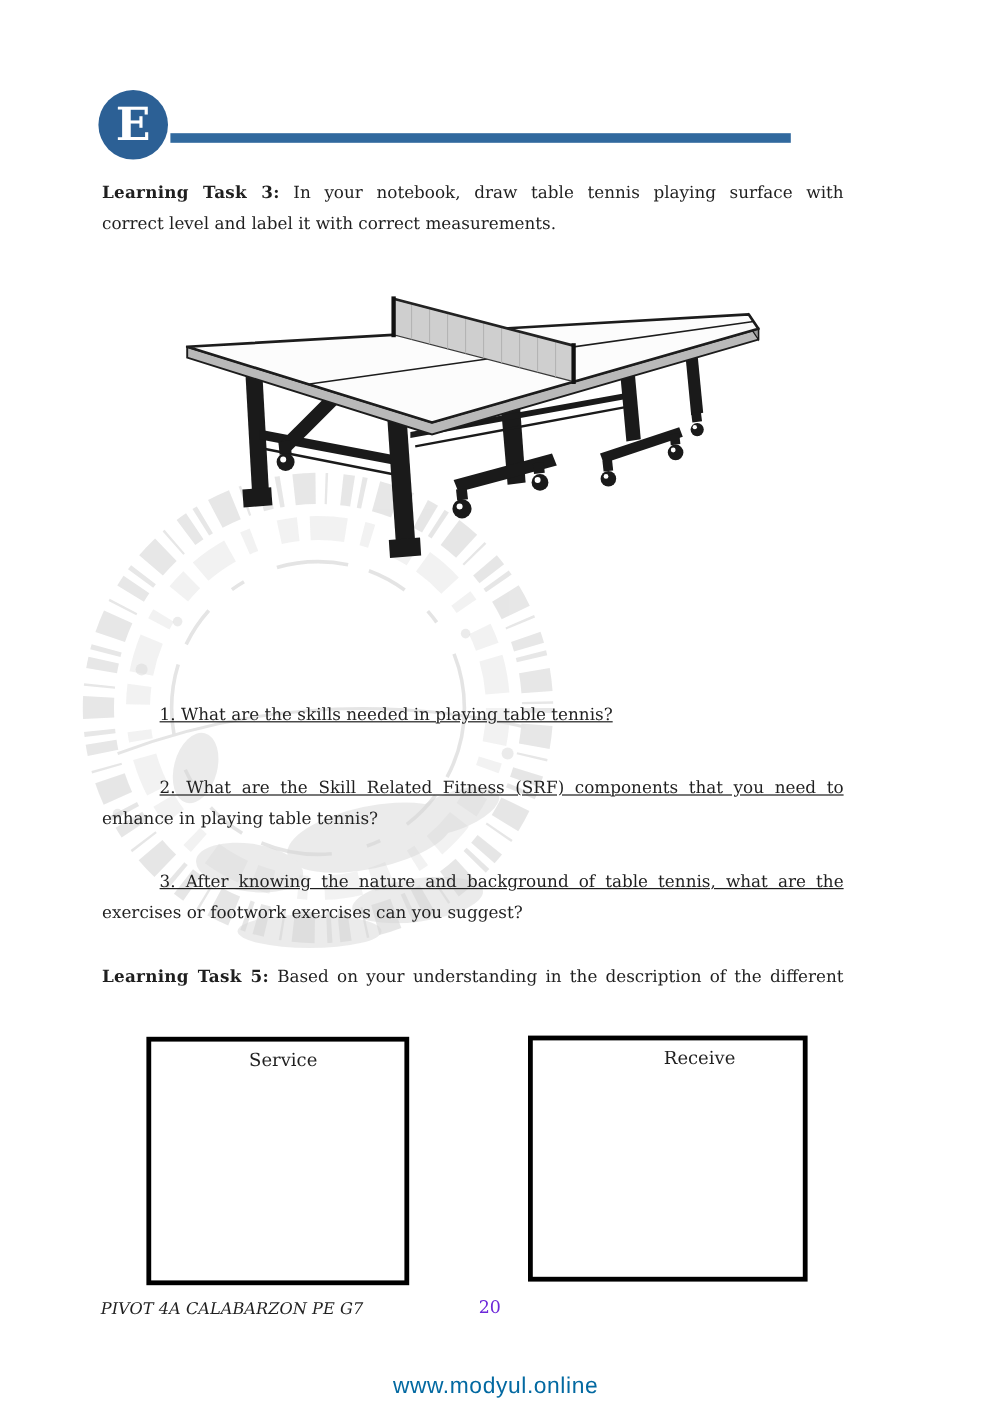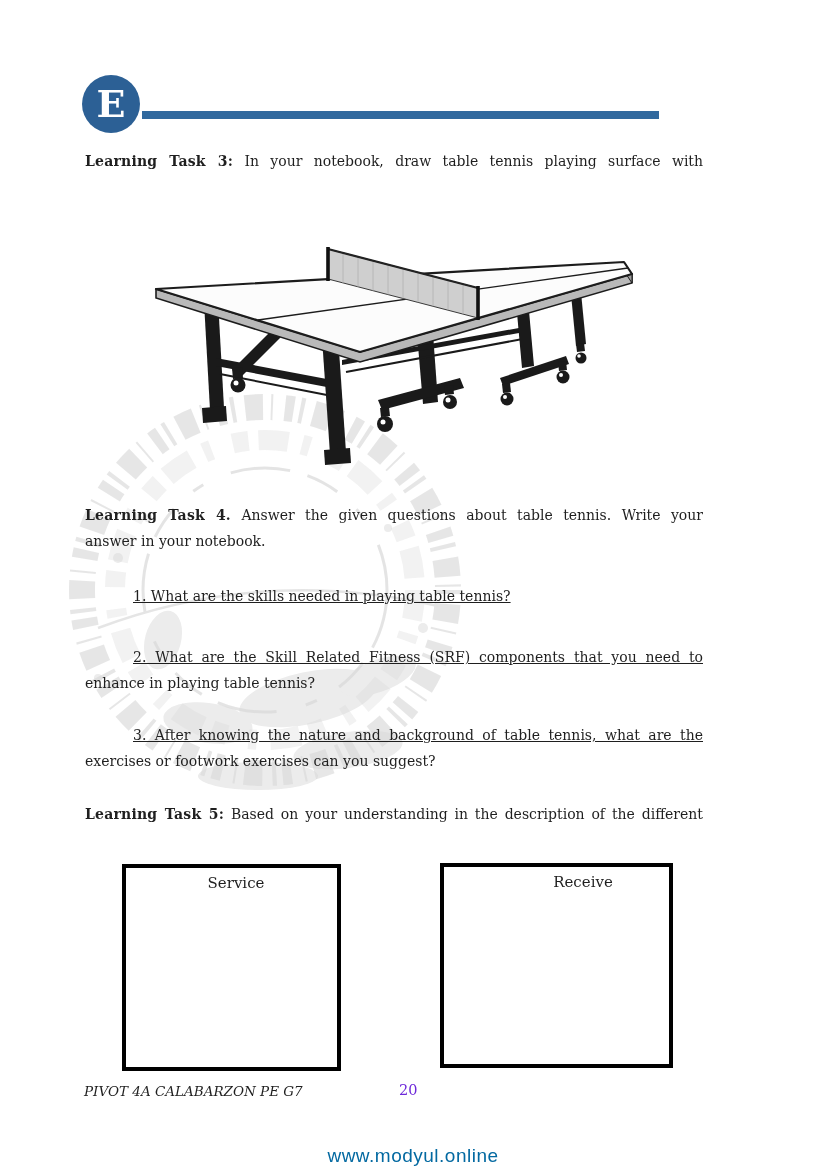--- a/index.html
+++ b/index.html
@@ -65,20 +65,21 @@
     </g>
   </svg>
 
   <div class="badge">
     <span>E</span>
   </div>
   <div class="rule"></div>
 
   <div class="para" style="top:148px">
     <div class="ln jl"><b class="lbl">Learning Task 3:</b> <span>In your notebook, draw table tennis playing surface  with</span></div>
+    <div class="ln"><span>correct level and label it with correct measurements.</span></div>
   </div>
 
   <svg class="figure" viewBox="0 0 530 250" aria-label="table-tennis-table-illustration">
 
     <g fill="#1a1a1a" stroke="none">
 
       <polygon points="76,70 90,68 96,176 82,178"></polygon>
       <polygon points="74,176 98,174 99,189 75,191"></polygon>
 
       <polygon points="88,126 204,148 204,156 88,134"></polygon>
@@ -139,24 +140,20 @@
         <path d="M305,44.3 L305,74.3"></path>
           <path d="M320,48.2 L320,78.2"></path>
           <path d="M335,52.1 L335,82.1"></path>
       </g>
       <path d="M200,17 L350,56" stroke="#222222" stroke-width="2.2"></path>
       <rect x="198.2" y="15" width="3.6" height="34" fill="#111111"></rect>
       <rect x="348.2" y="54" width="3.6" height="34" fill="#111111"></rect>
     </g>
   </svg>
 
-  <div class="para" style="top:502px">
-    <div class="ln jl"><b class="lbl">Learning Task 4.</b> <span>Answer the given questions about table tennis. Write your</span></div>
-    <div class="ln"><span>answer in your notebook.</span></div>
-  </div>
 
   <div class="para" style="top:583px">
     <div class="ln ind"><span>1. What are the skills needed in playing table tennis?</span></div>
   </div>
 
   <div class="para" style="top:644px">
     <div class="ln ind jl"><span>2. What are the Skill Related Fitness (SRF) components that you need to</span></div>
     <div class="ln"><span>enhance in playing table tennis?</span></div>
   </div>
 

